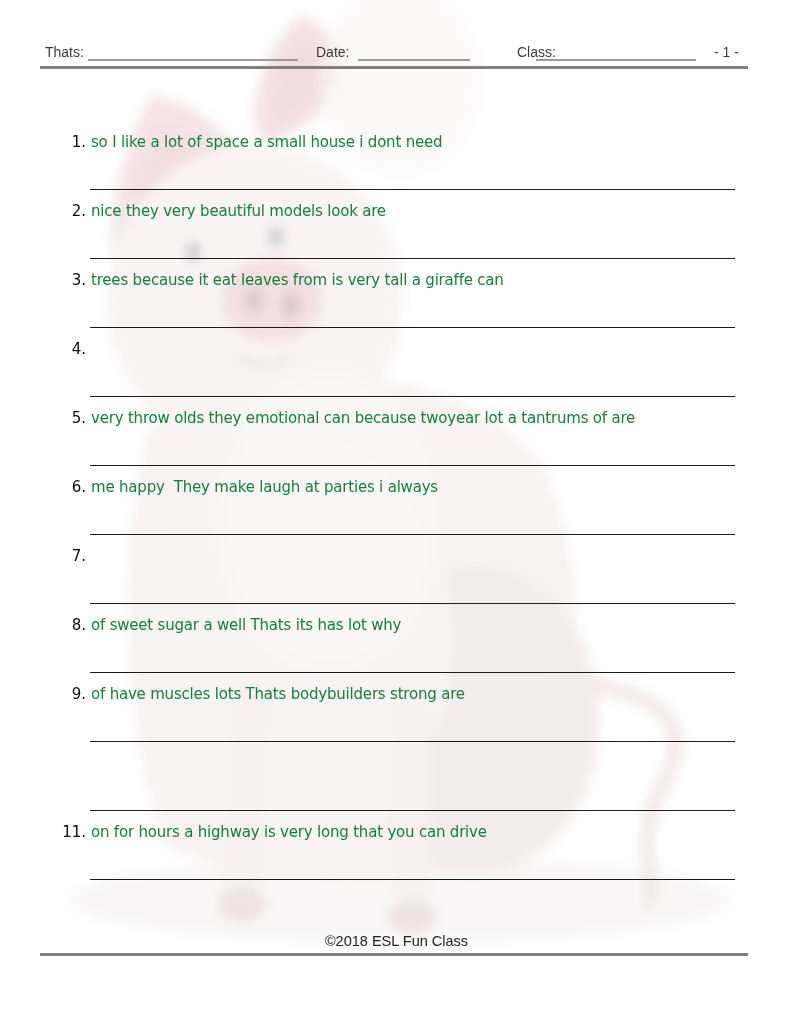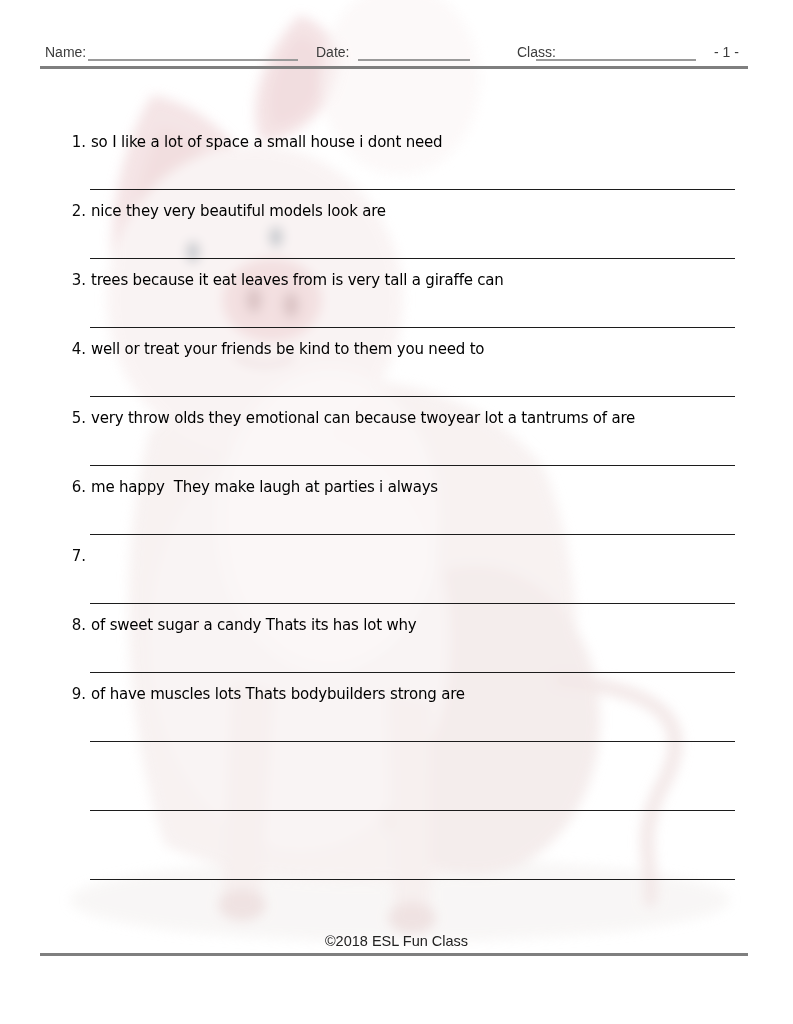--- a/index.html
+++ b/index.html
@@ -60,21 +60,21 @@
     width: 676px;
   }
   .item { position: relative; height: 69px; }
   .sentence { position: absolute; top: 0; left: 0; display: flex; width: 100%; }
   .num {
     width: 26px; flex: 0 0 26px;
     text-align: right; margin-right: 5px;
     font-size: 15px; color: #0a0a0a;
   }
   .sentence-text {
-    font-size: 15px; color: #000000;
+    font-size: 15px; color: #15803d;
     white-space: pre-wrap; letter-spacing: -0.2px;
   }
   .answer-line {
     position: absolute; top: 56px; left: 30px;
     width: 645px; height: 0;
     border-bottom: 1.6px solid #1c1c1c;
   }
 
   
   .footer-text {
@@ -130,21 +130,21 @@
       <ellipse cx="242" cy="905" rx="24" ry="16" fill="#e2cbca"></ellipse>
       <ellipse cx="412" cy="918" rx="24" ry="16" fill="#e2cbca"></ellipse>
 
       <ellipse cx="330" cy="520" rx="110" ry="150" fill="#f8f1f1" opacity="0.8"></ellipse>
     </g>
   </svg>
 </div>
 
 <div class="content">
 
-  <span class="hdr-label name-label">Name:</span>
+  <span class="hdr-label name-label">Thats:</span>
   <span class="hdr-line name-line"></span>
   <span class="hdr-label date-label">Date:</span>
   <span class="hdr-line date-line"></span>
   <span class="hdr-label class-label">Class:</span>
   <span class="hdr-line class-line"></span>
   <span class="hdr-label page-number">- 1 -</span>
   <div class="header-rule"></div>
 
 
   <div class="items">
@@ -165,21 +165,20 @@
     <div class="item">
       <div class="sentence">
           <span class="num">3.</span>
           <span class="sentence-text">trees because it eat leaves from is very tall a giraffe can</span>
         </div>
       <div class="answer-line"></div>
     </div>
     <div class="item">
       <div class="sentence">
           <span class="num">4.</span>
-          <span class="sentence-text">well or treat your friends be kind to them you need to</span>
         </div>
       <div class="answer-line"></div>
     </div>
     <div class="item">
       <div class="sentence">
           <span class="num">5.</span>
           <span class="sentence-text">very throw olds they emotional can because twoyear lot a tantrums of are</span>
         </div>
       <div class="answer-line"></div>
     </div>
@@ -192,35 +191,39 @@
     </div>
     <div class="item">
       <div class="sentence">
           <span class="num">7.</span>
         </div>
       <div class="answer-line"></div>
     </div>
     <div class="item">
       <div class="sentence">
           <span class="num">8.</span>
-          <span class="sentence-text">of sweet sugar a candy Thats its has lot why</span>
+          <span class="sentence-text">of sweet sugar a well Thats its has lot why</span>
         </div>
       <div class="answer-line"></div>
     </div>
     <div class="item">
       <div class="sentence">
           <span class="num">9.</span>
           <span class="sentence-text">of have muscles lots Thats bodybuilders strong are</span>
         </div>
       <div class="answer-line"></div>
     </div>
     <div class="item">
       <div class="answer-line"></div>
     </div>
     <div class="item">
+      <div class="sentence">
+          <span class="num">11.</span>
+          <span class="sentence-text">on for hours a highway is very long that you can drive</span>
+        </div>
       <div class="answer-line"></div>
     </div>
   </div>
 
   <div class="footer-rule"></div>
   <div class="footer-text">©2018 ESL Fun Class</div>
 
 </div>
 
 </body></html>

